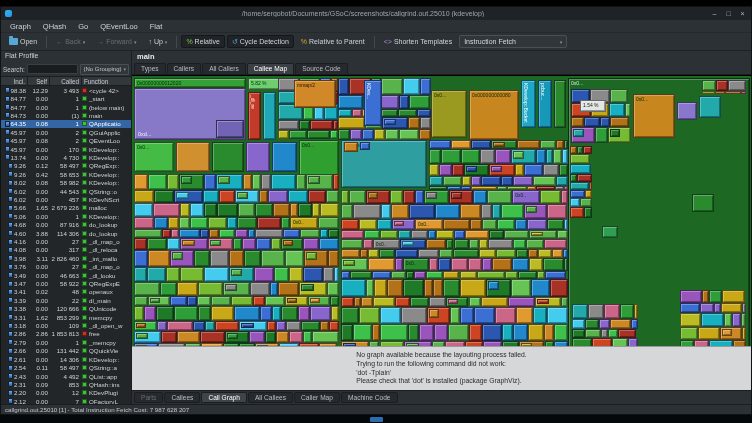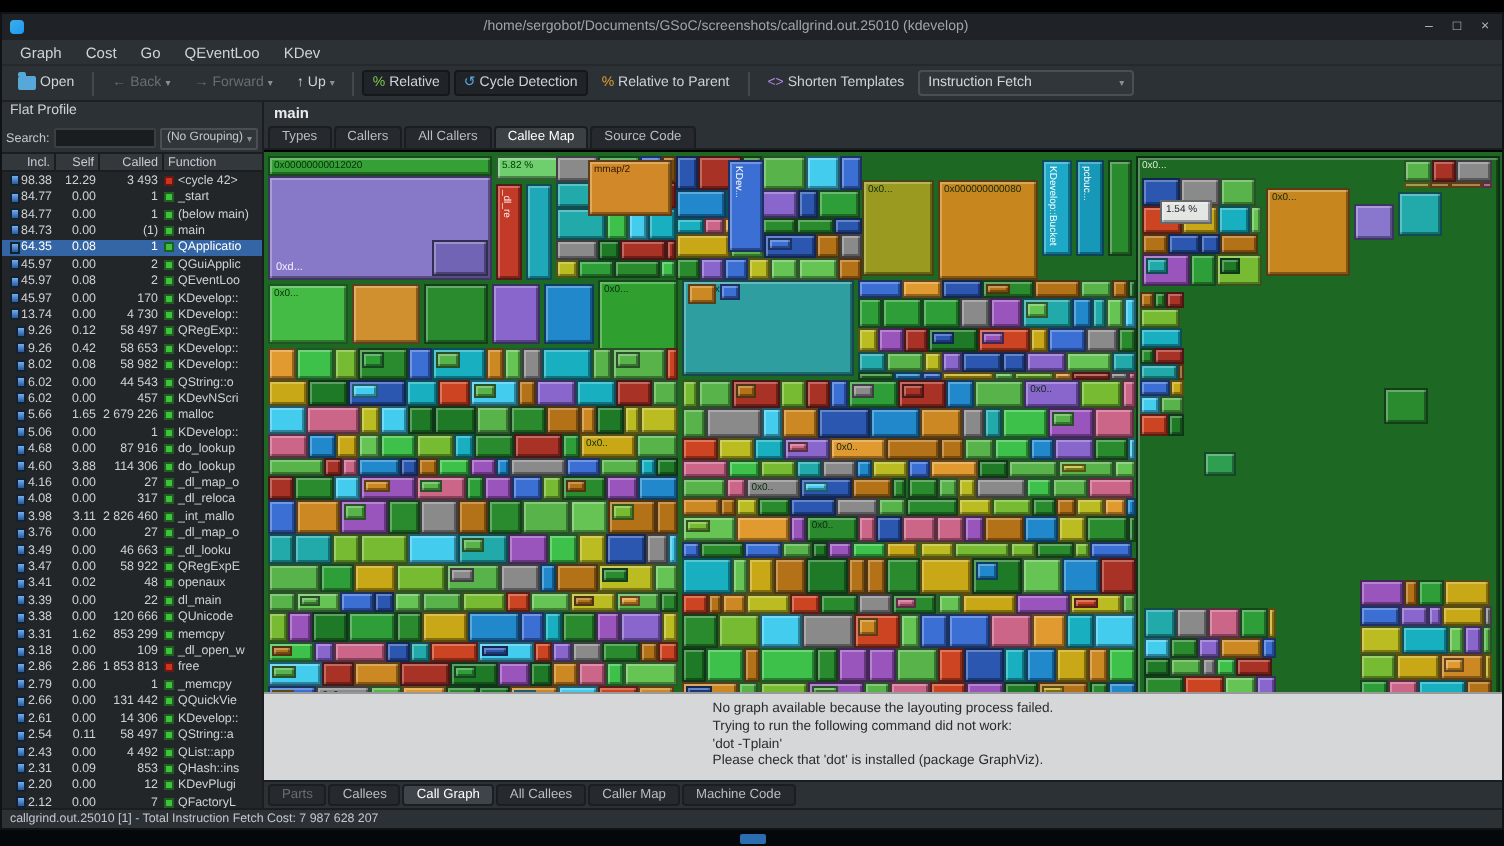--- a/index.html
+++ b/index.html
@@ -111,24 +111,24 @@
       <span class="title">/home/sergobot/Documents/GSoC/screenshots/callgrind.out.25010 (kdevelop)</span>
       <span class="winctl">
         <span>–</span>
         <span>□</span>
         <span>×</span>
       </span>
     </div>
 
     <div class="menubar">
         <span>Graph</span>
-        <span>Cost</span>
+        <span>QHash</span>
         <span>Go</span>
         <span>QEventLoo</span>
-        <span>KDev</span>
+        <span>Flat</span>
       </div>
 
     <div class="toolbar">
       <div class="tbtn">
         <span class="icon-folder"></span>
         <span>Open</span>
       </div>
       <div class="tsep"></div>
       <div class="tbtn disabled">
         <span class="tico">←</span>

